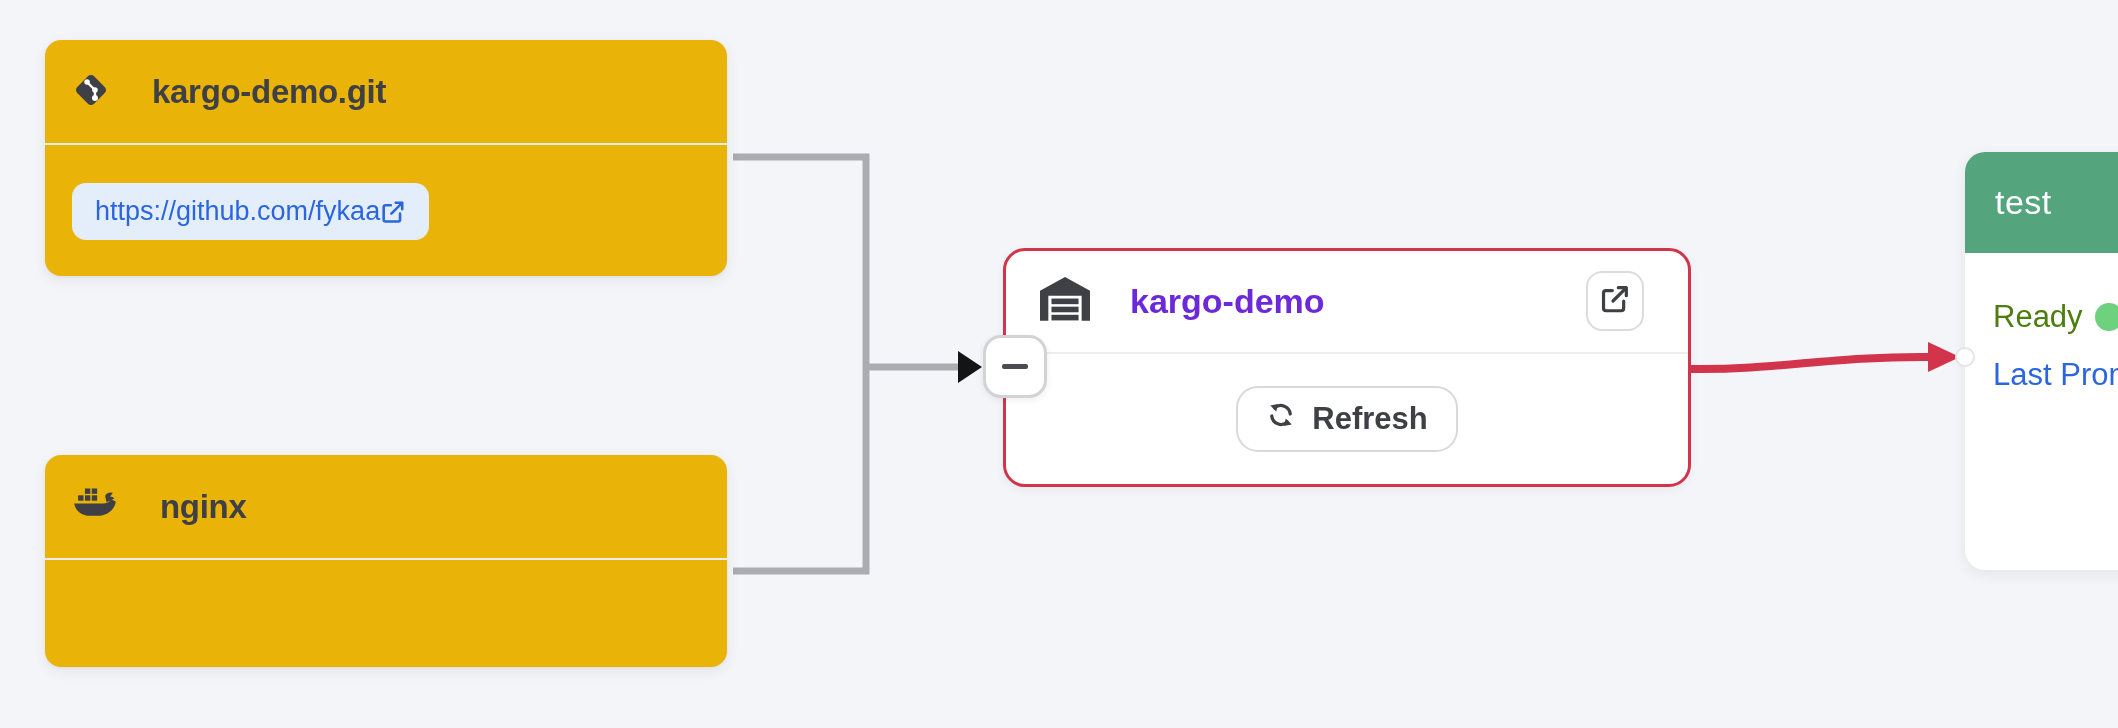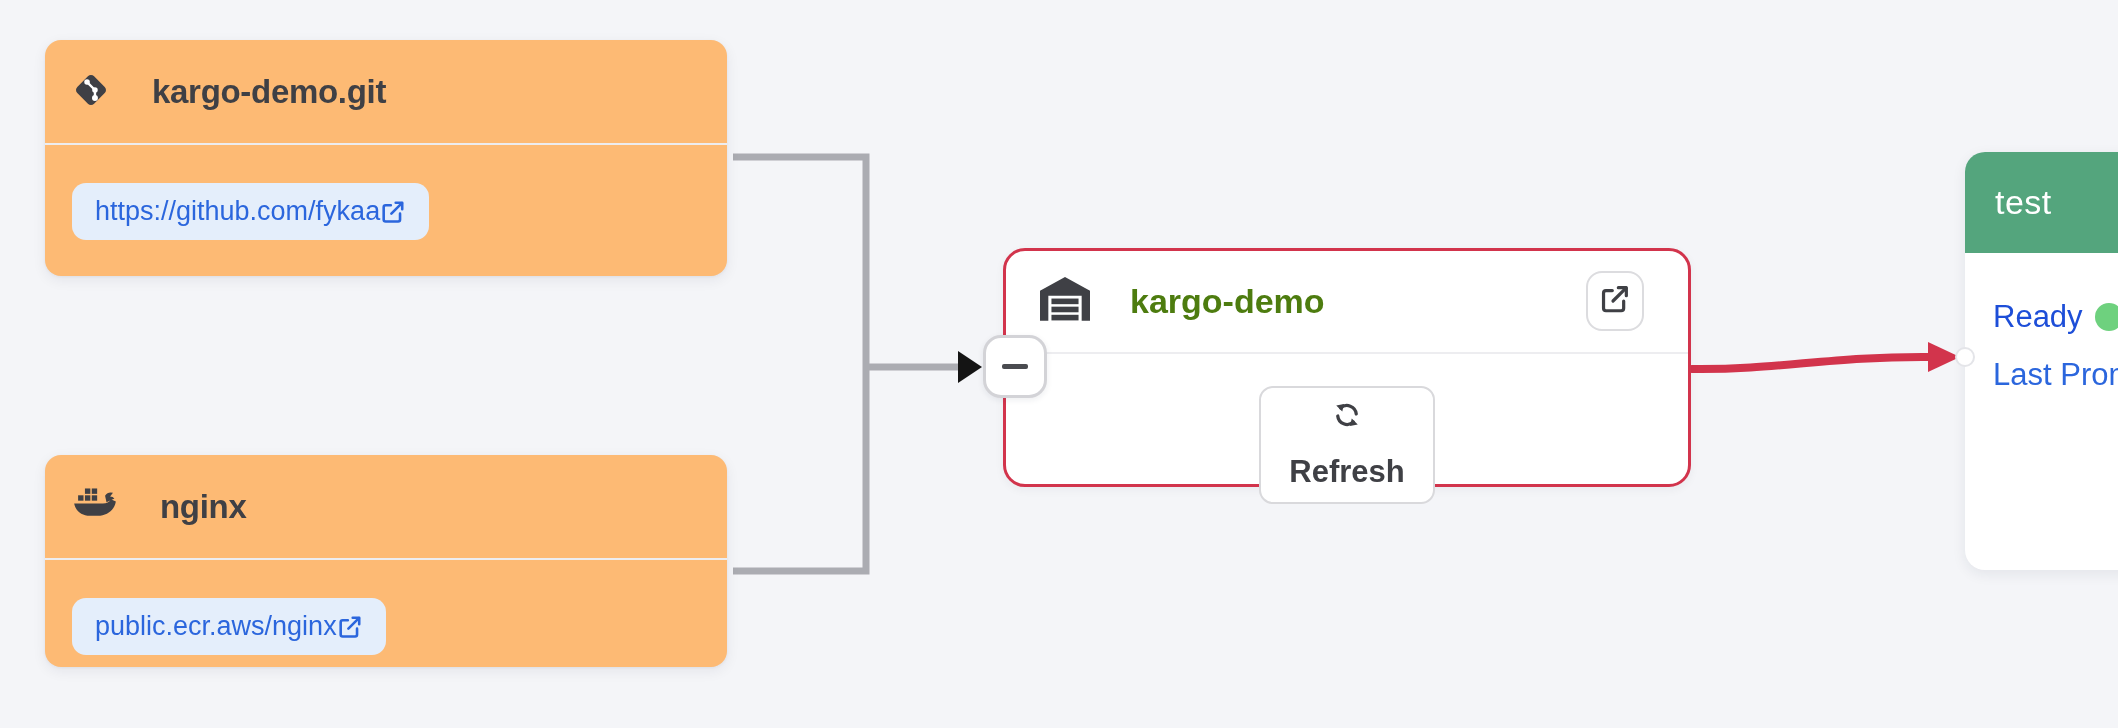--- a/index.html
+++ b/index.html
@@ -8,21 +8,21 @@
     font-family: "Liberation Sans", "DejaVu Sans", sans-serif;
     background:#f4f5f8;
     color:#3f4045;
     position:relative;
   }
   .canvas { position:absolute; inset:0; width:2118px; height:728px; overflow:hidden; }
   svg.edges { position:absolute; left:0; top:0; z-index:1; }
 
   
   .card {
-    position:absolute; background:#fdba74; border-radius:16px;
+    position:absolute; background:#eab308; border-radius:16px;
     box-shadow:0 4px 14px rgba(30,35,60,0.07), 0 1px 3px rgba(30,35,60,0.05);
     z-index:2;
   }
   .card-header { display:flex; align-items:center; padding:0 27px; height:103px; }
   .card-title { font-size:33px; font-weight:700; color:#3f4045; letter-spacing:-0.3px; margin-left:42px; white-space:nowrap; }
   .divider { height:2px; background:#ededf0; width:100%; }
   .card-body { padding:38px 27px; }
   .url-pill {
     display:inline-flex; align-items:center; 
     background:#e4eefb; color:#2b66dd; border-radius:14px;
@@ -30,31 +30,31 @@
   }
   .url-pill svg { display:block; }
 
   
   .warehouse {
     position:absolute; left:1003px; top:248px; width:688px; height:239px;
     background:#fff; border:3px solid #d2344c; border-radius:22px; z-index:2;
     box-shadow:0 3px 10px rgba(30,35,60,0.05);
   }
   .wh-header { display:flex; align-items:center; height:101px; padding-left:34px; position:relative; }
-  .wh-title { font-size:34px; font-weight:700; color:#4d7c0f; margin-left:40px; white-space:nowrap; }
+  .wh-title { font-size:34px; font-weight:700; color:#6d28d9; margin-left:40px; white-space:nowrap; }
   .icon-btn {
     position:absolute; right:44px; top:20px; width:58px; height:60px;
     background:#fff; border:2.5px solid #dcdcdf; border-radius:16px;
     display:flex; align-items:center; justify-content:center; color:#3f4045; cursor:pointer;
   }
   .wh-body { display:flex; align-items:flex-start; justify-content:center; }
   .refresh-btn {
     margin-top:32px; display:inline-flex; align-items:center; gap:16px;
-    background:#fff; border:2.5px solid #d9d9dc; border-radius:14px;
-    padding:12px 28px; font-size:31px; font-weight:600; color:#3f4045; cursor:pointer;flex-direction:column;
+    background:#fff; border:2.5px solid #d9d9dc; border-radius:22px;
+    padding:12px 28px; font-size:31px; font-weight:600; color:#3f4045; cursor:pointer;
   }
   .collapse-btn {
     position:absolute; left:983px; top:335px; width:64px; height:63px;
     background:#fff; border:3px solid #d3d3d7; border-radius:18px; z-index:4;
     display:flex; align-items:center; justify-content:center; cursor:pointer;
     box-shadow:0 2px 6px rgba(30,35,60,0.08);
   }
   .minus-bar { width:26px; height:5px; background:#4a4b50; border-radius:2px; }
 
   
@@ -63,21 +63,21 @@
     background:#fff; border-radius:20px; z-index:2;
     box-shadow:0 4px 14px rgba(30,35,60,0.08);
   }
   .stage-header {
     height:101px; background:#54a57d; border-radius:20px 20px 0 0;
     display:flex; align-items:center; padding-left:30px;
   }
   .stage-title { font-size:34px; font-weight:400; color:#ffffff; letter-spacing:0.5px; }
   .stage-body { padding:28px 0 0 28px; }
   .stage-row { display:flex; align-items:center; height:44px; margin-top:14px; font-size:31px; white-space:nowrap; }
-  .status-label { color:#1d4ed8; }
+  .status-label { color:#4d7c0f; }
   .status-dot { width:28px; height:28px; border-radius:50%; background:#6ed17e; margin-left:12px; flex:0 0 auto; }
   .promo-link { color:#2b66dd; cursor:pointer; }
   .target-handle {
     position:absolute; left:1955px; top:347px; width:20px; height:20px;
     border-radius:50%; background:#fff; border:2px solid #e4e5e9; z-index:3;
   }
 
   .repo-icon { flex:0 0 auto; color:#3f4045; }
 </style>
 </head>
@@ -130,32 +130,20 @@
           <rect x="8.5" y="12.5" width="7.5" height="7.5"></rect>
           <rect x="18" y="12.5" width="7.5" height="7.5"></rect>
           <rect x="27.5" y="12.5" width="7.5" height="7.5"></rect>
           <path d="M46 13 q4 -6 11 -4 l-4 5 q4 0 6 3 l-11 5 z"></path>
           <path d="M3 24 h40 c5 0 9 -2 11 -6 l7 3 c-2 12 -12 20 -25 20 h-11 c-12 0 -20 -7 -22 -17 z"></path>
         </svg>
       </span>
       <span class="card-title">nginx</span>
     </div>
     <div class="divider"></div>
-    <div class="card-body">
-      <span class="url-pill">
-        <span>public.ecr.aws/nginx</span>
-        <span>
-          <svg width="26" height="26" viewBox="0 0 24 24" fill="none" stroke="currentColor" stroke-width="2.4" stroke-linecap="round" stroke-linejoin="round">
-            <path d="M18.5 13.5 V19 a1.8 1.8 0 0 1 -1.8 1.8 H5.2 A1.8 1.8 0 0 1 3.4 19 V7.5 a1.8 1.8 0 0 1 1.8 -1.8 H10"></path>
-            <path d="M14.5 3.5 H20.5 V9.5"></path>
-            <path d="M10.5 13.5 L20.2 3.8"></path>
-          </svg>
-        </span>
-      </span>
-    </div>
   </div>
 
   <div class="warehouse">
     <div class="wh-header">
       <span class="repo-icon">
         <svg width="50" height="46" viewBox="0 0 24 22" fill="currentColor">
           <path d="M12 0 L24 6.5 V21 H20 V9 H4 V21 H0 V6.5 Z"></path>
           <rect x="5.5" y="10.3" width="13" height="2.7"></rect>
           <rect x="5.5" y="14.2" width="13" height="2.7"></rect>
           <rect x="5.5" y="18.1" width="13" height="2.7"></rect>

